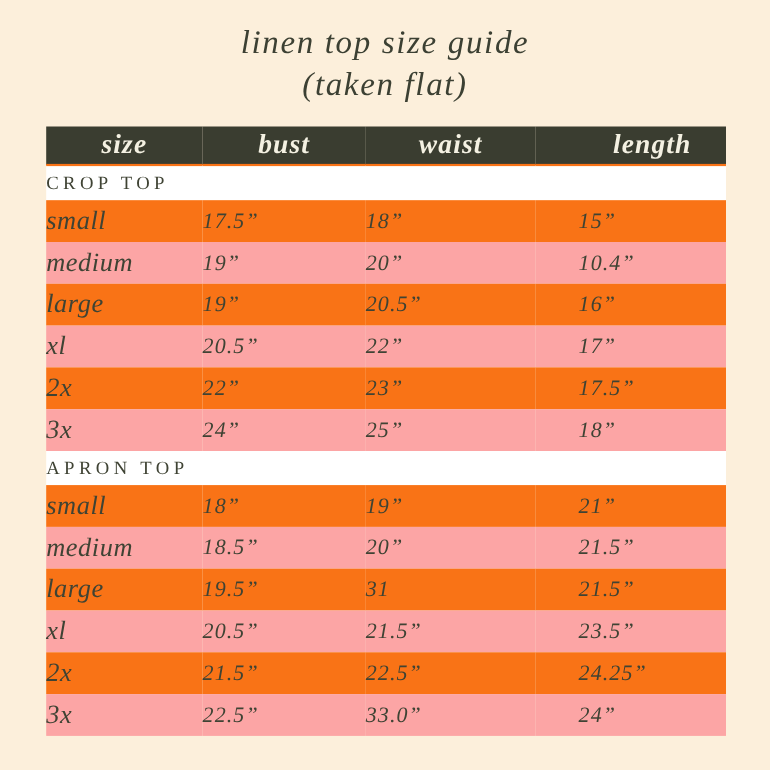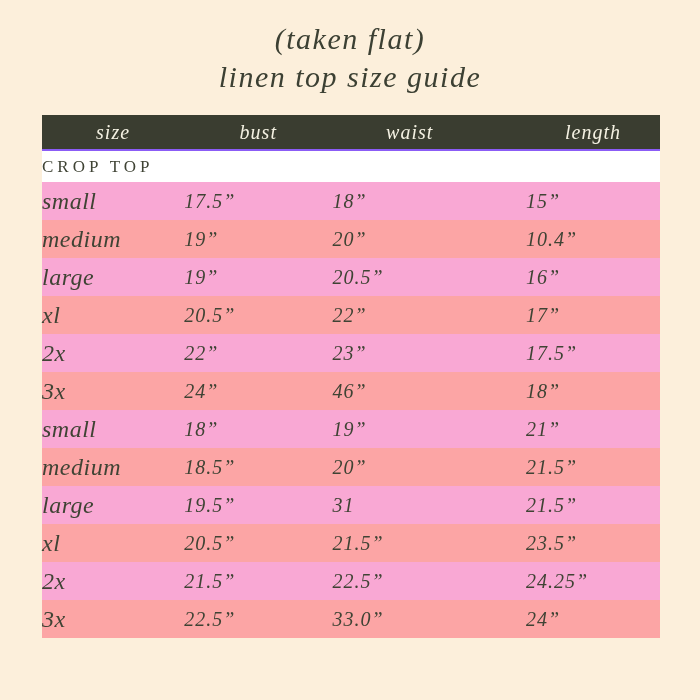--- a/index.html
+++ b/index.html
@@ -30,62 +30,62 @@
     table-layout: fixed;
   }
   col.c-size   { width: 23%; }
   col.c-bust   { width: 24%; }
   col.c-waist  { width: 25%; }
   col.c-length { width: 28%; }
   th {
     background: #3a3d30;
     color: #f4f1e2;
     font-style: italic;
-    font-weight: normal;
-    font-size: 20px;
+    font-weight: bold;
+    font-size: 25px;
     height: 34px;
     padding: 0;
     text-align: center;
     letter-spacing: 1px;
-    border-bottom: 2px solid #8b5cf6;
+    border-bottom: 2px solid #f97316;
   }
   td {
     padding: 0;
     text-align: left;
     vertical-align: middle;
   }
   tr.section-row td {
     height: 31px;
     background: #ffffff;
     font-size: 17px;
     letter-spacing: 4px;
     color: #3f4334;
   }
   tr.data-row td { height: 38px; background: #fca5a5; }
-  tr.data-row.alt td { background: #f9a8d4; margin-top: 44px; }
+  tr.data-row.alt td { background: #f97316; margin-top: 44px; }
   td.size-cell {
     font-style: italic;
     font-size: 24px;
     letter-spacing: 0.5px;
   }
   td.num-cell {
     font-style: italic;
     font-size: 20px;
     letter-spacing: 1px;
   }
   th.length-col, td.length-cell { padding-left: 39px; }
 </style>
 </head>
 <body>
 
 <div class="page">
 
   <div class="title">
+    <div>linen top size guide</div>
     <div>(taken flat)</div>
-    <div>linen top size guide</div>
   </div>
 
   <table class="size-table">
     <colgroup>
       <col class="c-size">
         <col class="c-bust">
         <col class="c-waist">
         <col class="c-length">
     </colgroup>
     <thead>
@@ -127,24 +127,27 @@
       </tr>
       <tr class="data-row alt">
         <td class="size-cell">2x</td>
         <td class="num-cell">22”</td>
         <td class="num-cell">23”</td>
         <td class="num-cell length-cell">17.5”</td>
       </tr>
       <tr class="data-row">
         <td class="size-cell">3x</td>
         <td class="num-cell">24”</td>
-        <td class="num-cell">46”</td>
+        <td class="num-cell">25”</td>
         <td class="num-cell length-cell">18”</td>
       </tr>
 
+      <tr class="section-row">
+        <td colspan="4">APRON TOP</td>
+      </tr>
 
       <tr class="data-row alt">
         <td class="size-cell">small</td>
         <td class="num-cell">18”</td>
         <td class="num-cell">19”</td>
         <td class="num-cell length-cell">21”</td>
       </tr>
       <tr class="data-row">
         <td class="size-cell">medium</td>
         <td class="num-cell">18.5”</td>

